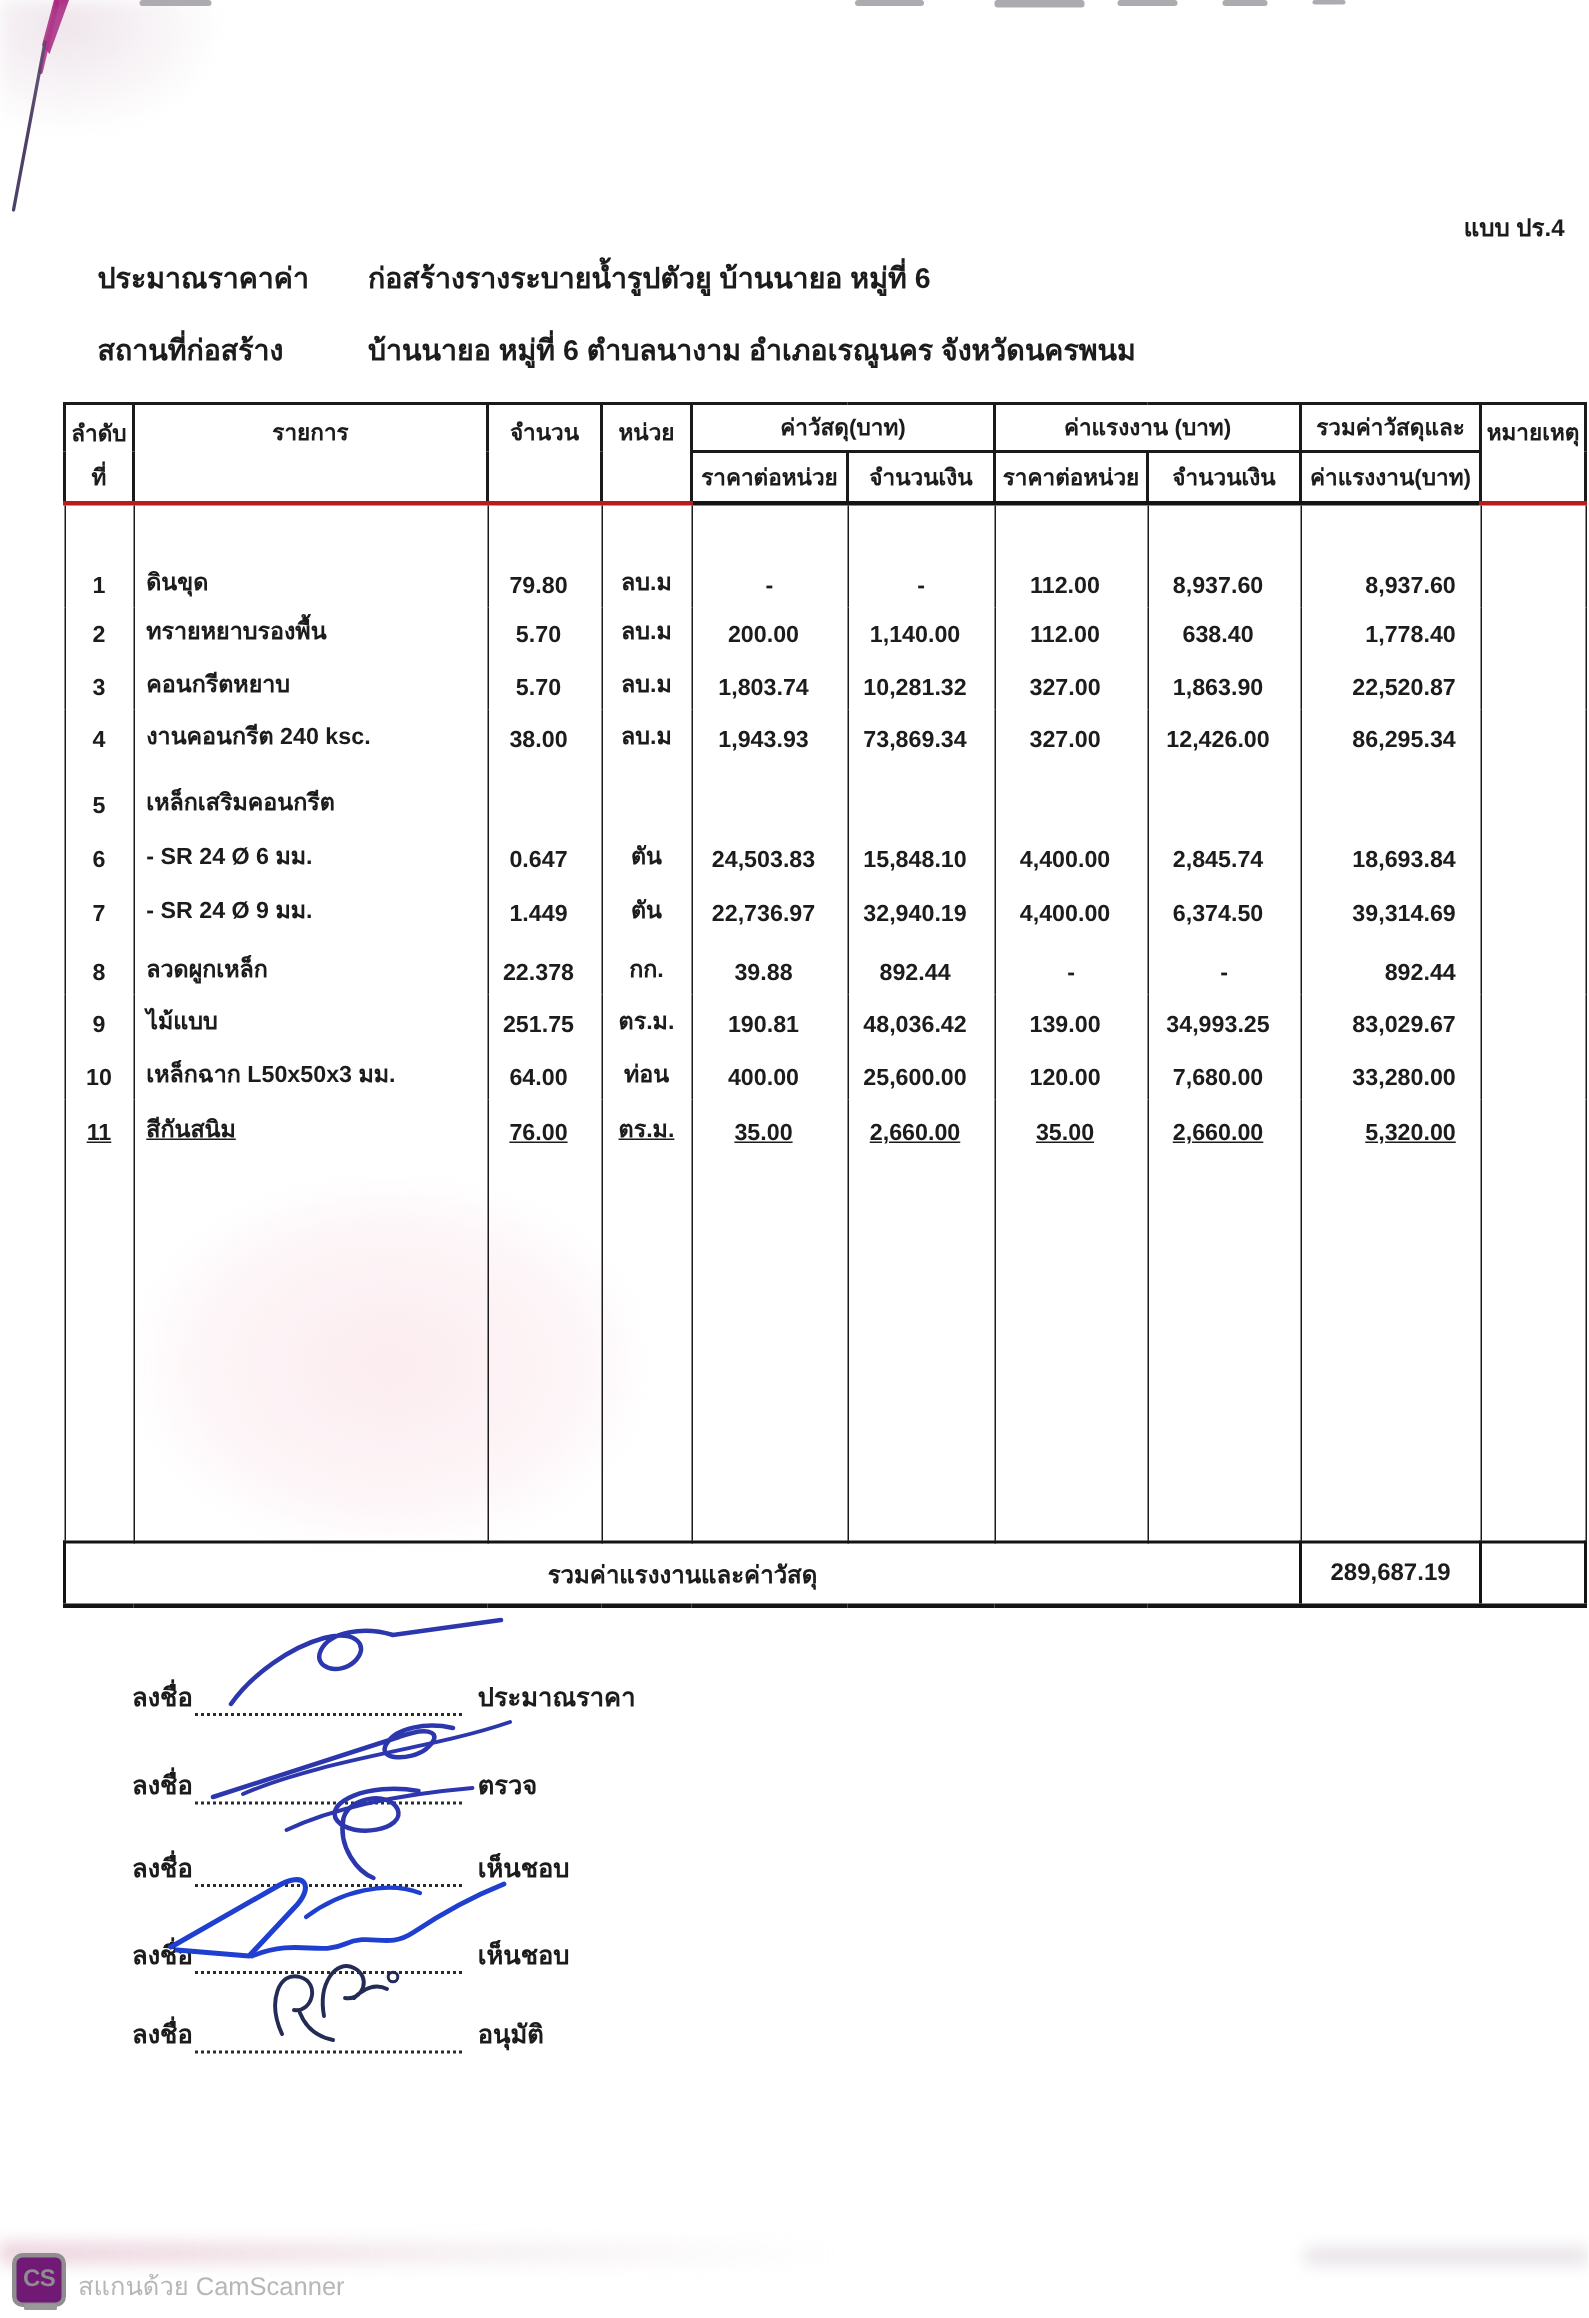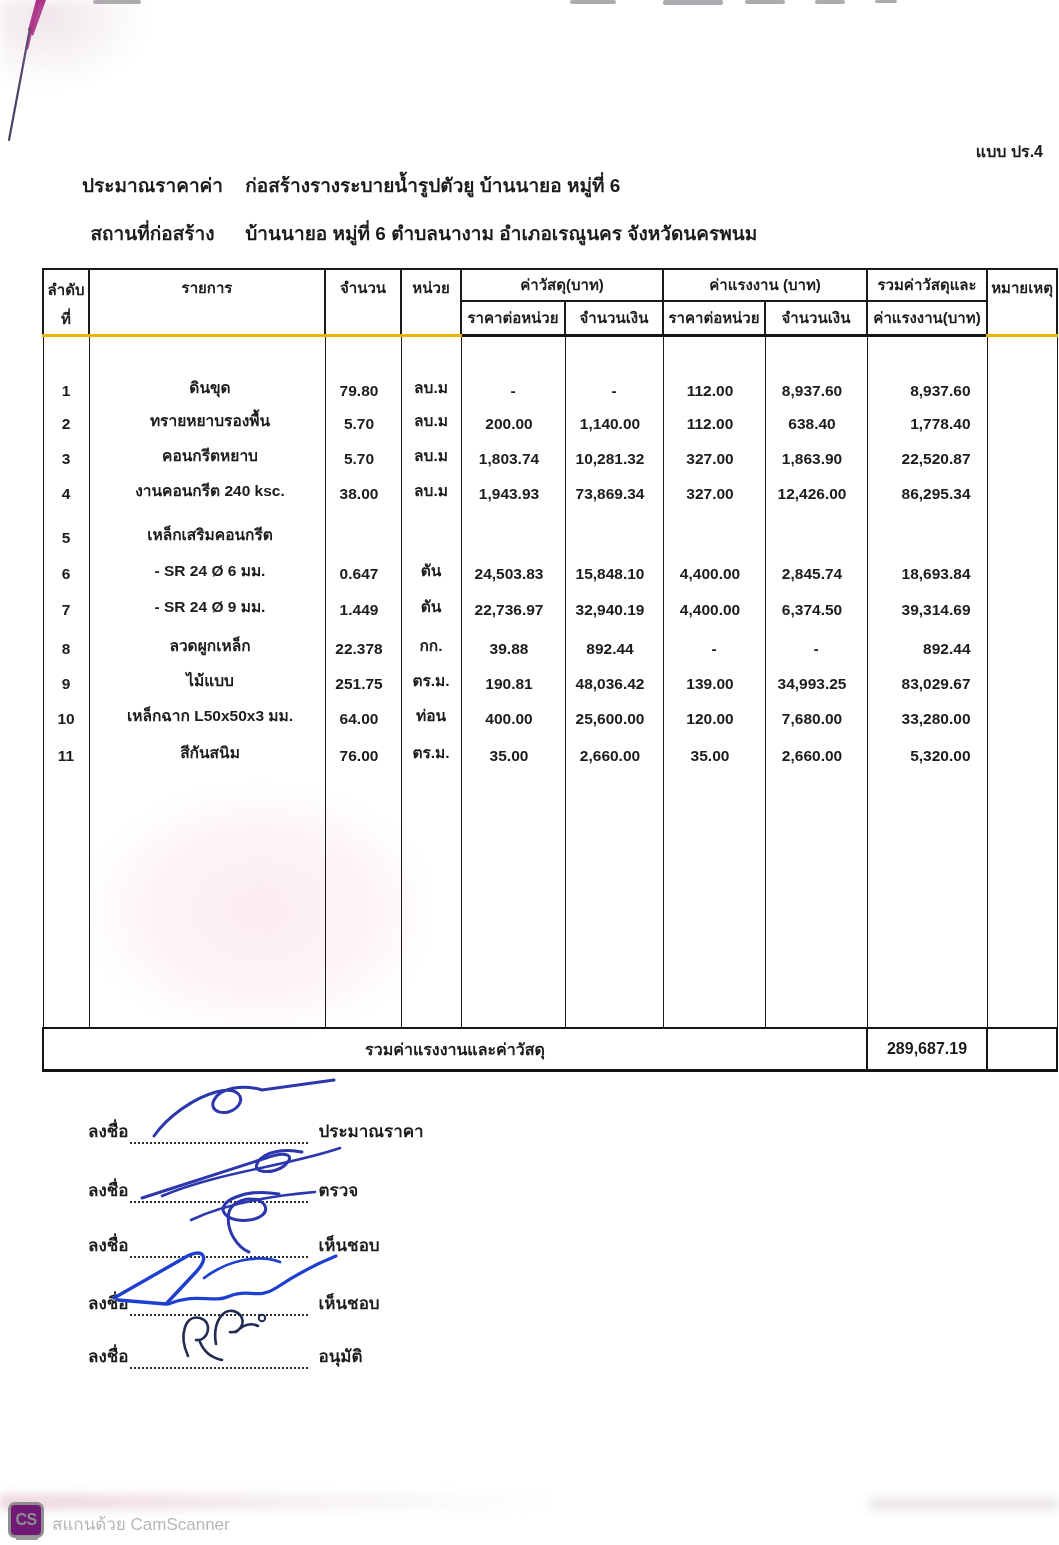--- a/index.html
+++ b/index.html
@@ -15,38 +15,38 @@
   .top-edge-mark{position:absolute;top:0;background:rgba(70,70,80,.45);border-radius:2px;}
   .smudge{position:absolute;filter:blur(5px);pointer-events:none;}
   .pink-blob{
     position:absolute;left:95px;top:790px;width:330px;height:240px;
     background:radial-gradient(ellipse at center, rgba(246,205,215,.38) 0%, rgba(246,205,215,.18) 55%, transparent 75%);
     filter:blur(6px);pointer-events:none;
   }
 
   
   .form-code{position:absolute;top:139px;right:16px;font-size:16px;font-weight:bold;}
-  .hline{position:absolute;left:65px;font-size:19px;font-weight:bold;white-space:nowrap;text-align:center;}
+  .hline{position:absolute;left:65px;font-size:19px;font-weight:bold;white-space:nowrap;}
   .hline .lbl{display:inline-block;width:175px;}
 
   
   .tablewrap{position:absolute;left:42px;top:268px;width:1014px;height:804px;}
   table{border-collapse:collapse;table-layout:fixed;width:1014px;height:804px;}
   th,td{font-weight:600;overflow:hidden;}
   th{font-size:15px;padding:0 2px;}
   td{font-size:15.5px;padding:0 2px;}
   thead th{border:2px solid #1a1a1a;vertical-align:middle;text-align:center;}
   thead tr.h2 th{border-bottom:3px solid #141414;}
-  thead th.span2{border-bottom:3px solid #eab308;vertical-align:top;padding-top:6px;}
+  thead th.span2{border-bottom:3px solid #b91c1c;vertical-align:top;padding-top:6px;}
   thead th.no-h{line-height:1.9;}
   tbody td{border-left:1.8px solid #1a1a1a;border-right:1.8px solid #1a1a1a;border-top:none;border-bottom:none;vertical-align:bottom;padding-bottom:5px;}
   tbody tr.filler td{height:auto;}
   tfoot td{border:2px solid #141414;border-bottom:3.5px solid #141414;height:40px;vertical-align:middle;}
   .c-center{text-align:center;}
-  .c-left{text-align:center;padding-left:8px;}
+  .c-left{text-align:left;padding-left:8px;}
   .c-right{text-align:center;padding-right:10px;margin-left:33px;}
   .c-right-lg{text-align:right;padding-right:16px;}
   .c-dash{text-align:center;}
   tfoot .sum-label{text-align:center;font-size:16px;font-weight:bold;margin-top:42px;}
   tfoot .sum-value{text-align:center;font-size:16px;font-weight:bold;}
 
   
   .sigrow{position:absolute;left:88px;display:flex;align-items:flex-end;font-size:17px;font-weight:600;height:26px;text-align:center;}
   .sigrow .dotline{width:178px;border-bottom:2.4px dotted #2c2c2c;height:20px;margin:0 2px;}
   .sigrow .role{margin-left:8px;white-space:nowrap;}
@@ -240,21 +240,21 @@
       <td class="c-left">เหล็กฉาก L50x50x3 มม.</td>
       <td class="c-right">64.00</td>
       <td class="c-center">ท่อน</td>
       <td class="c-right">400.00</td>
       <td class="c-right">25,600.00</td>
       <td class="c-right">120.00</td>
       <td class="c-right">7,680.00</td>
       <td class="c-right-lg">33,280.00</td>
       <td></td>
     </tr>
-    <tr style="height:37px;">
+    <tr style="height:37px;text-decoration:underline;">
       <td class="c-center">11</td>
       <td class="c-left">สีกันสนิม</td>
       <td class="c-right">76.00</td>
       <td class="c-center">ตร.ม.</td>
       <td class="c-right">35.00</td>
       <td class="c-right">2,660.00</td>
       <td class="c-right">35.00</td>
       <td class="c-right">2,660.00</td>
       <td class="c-right-lg">5,320.00</td>
       <td></td>

